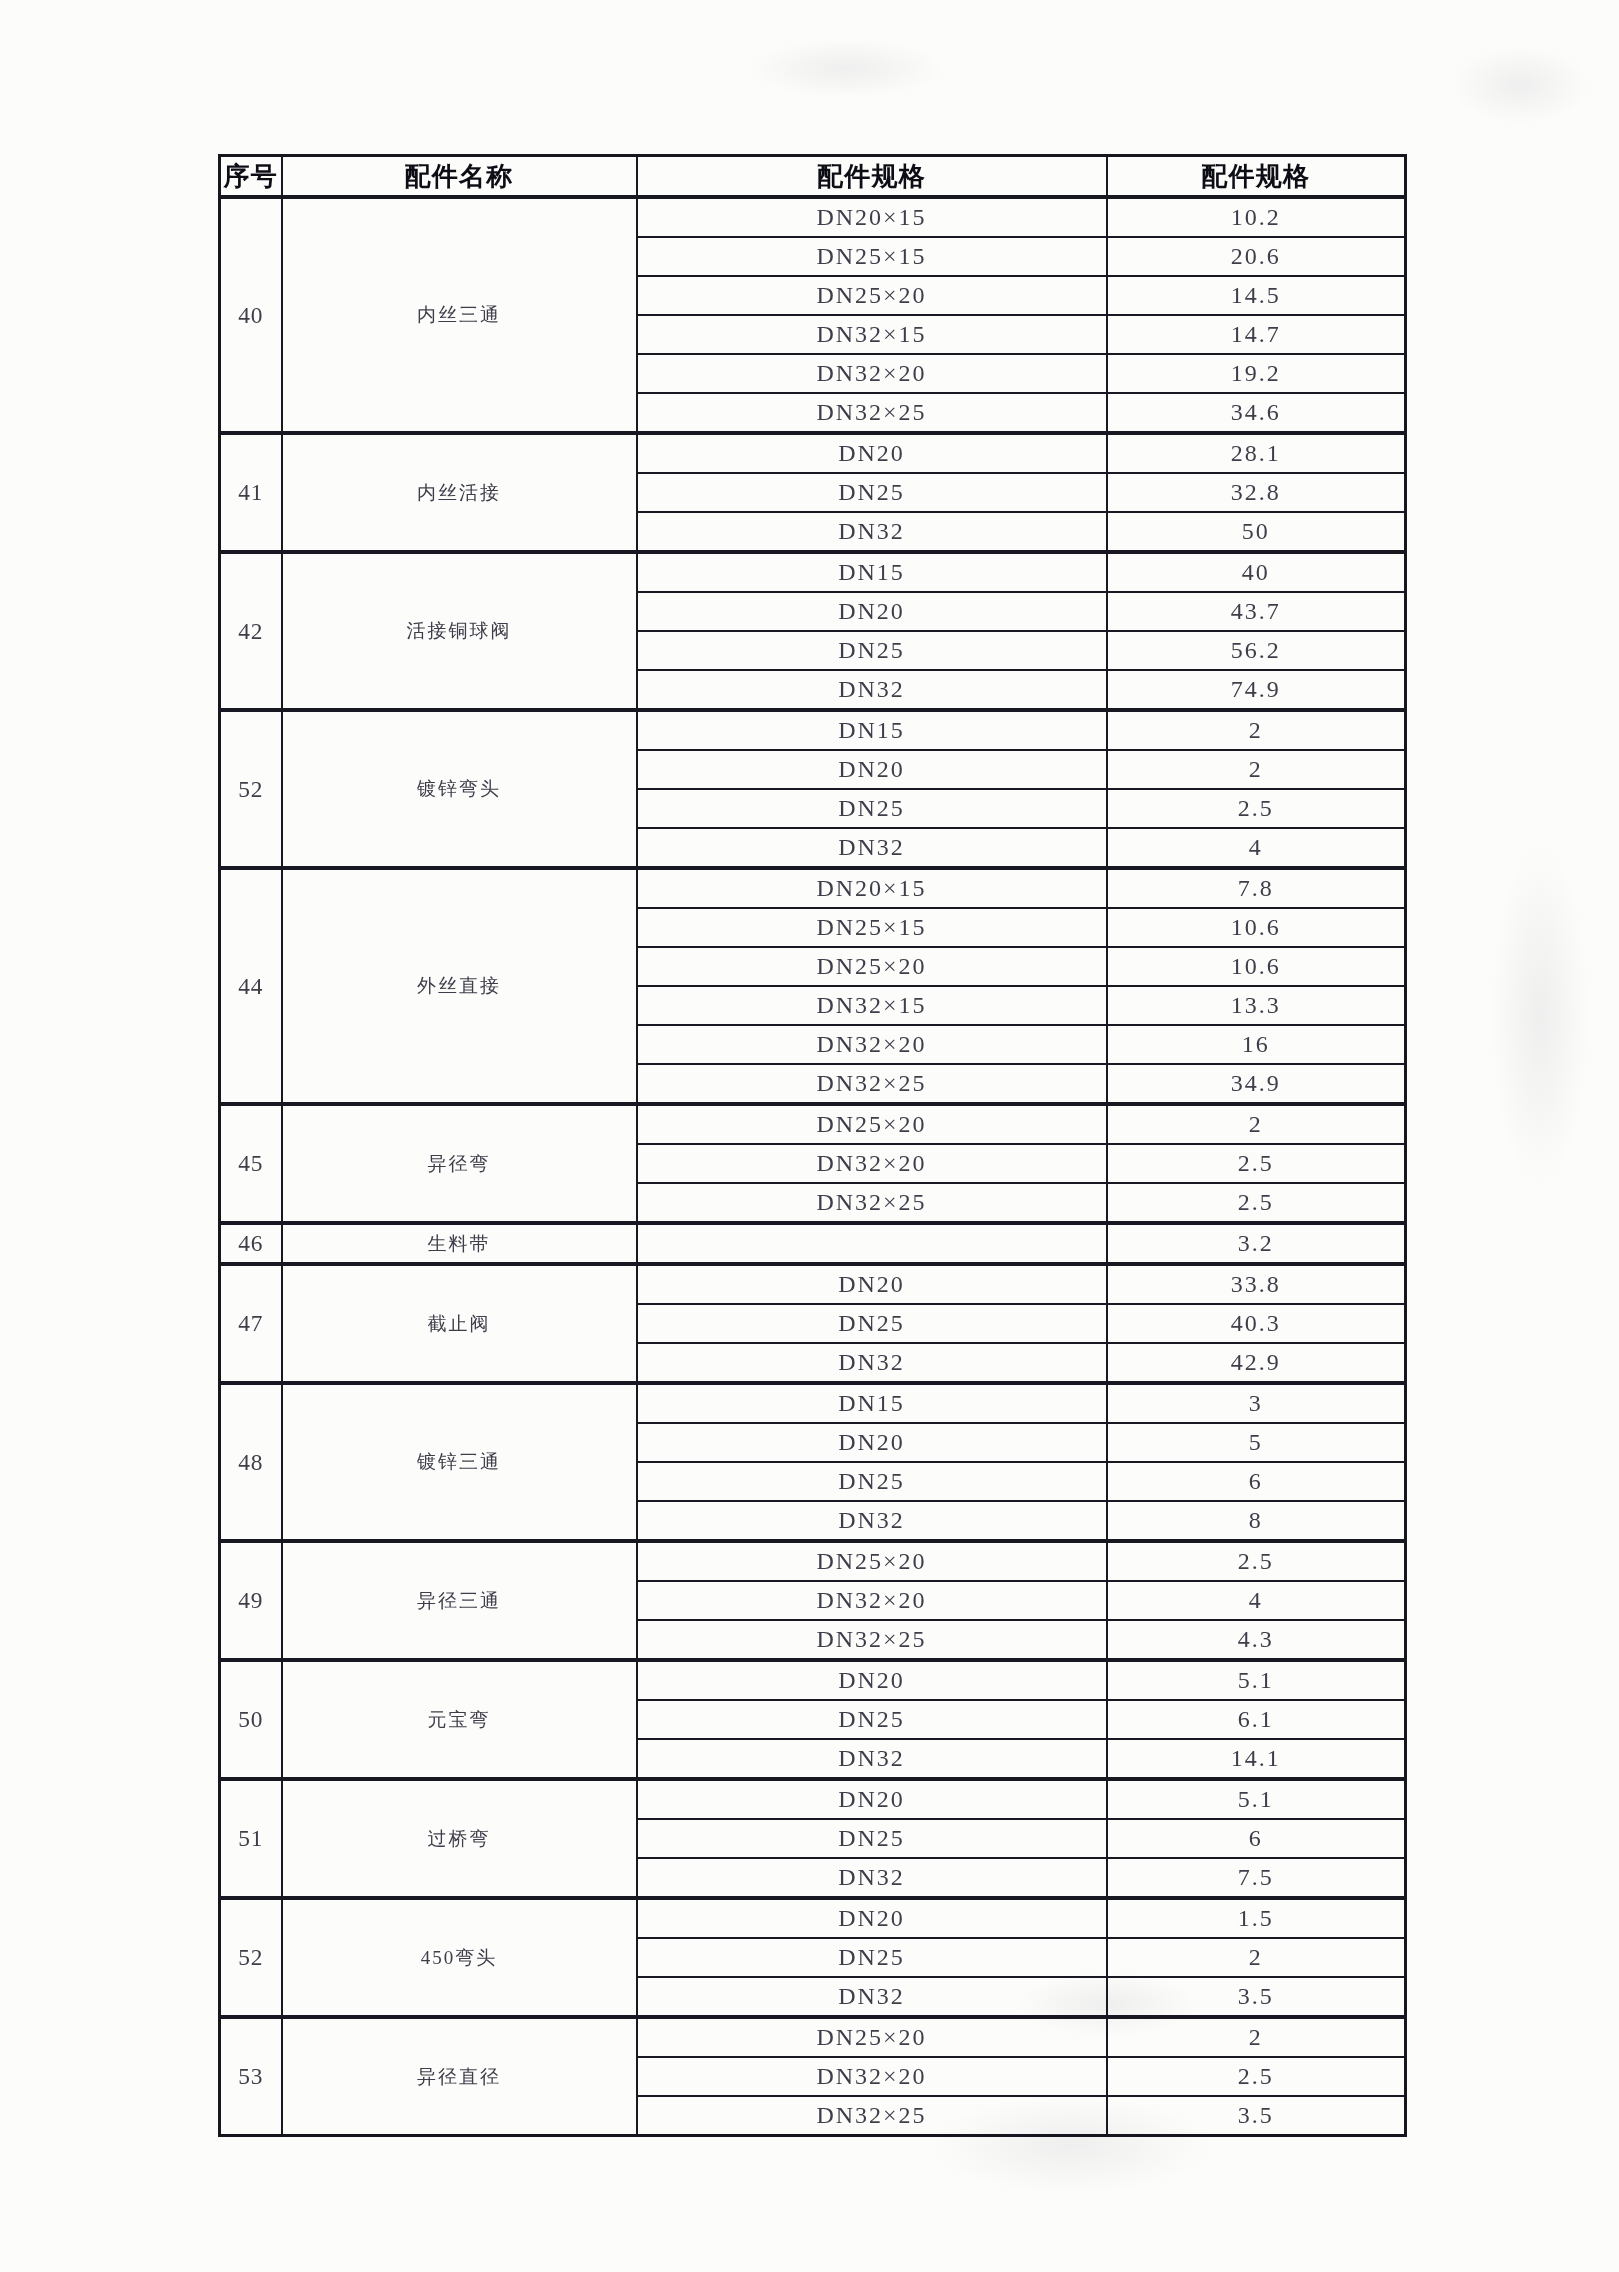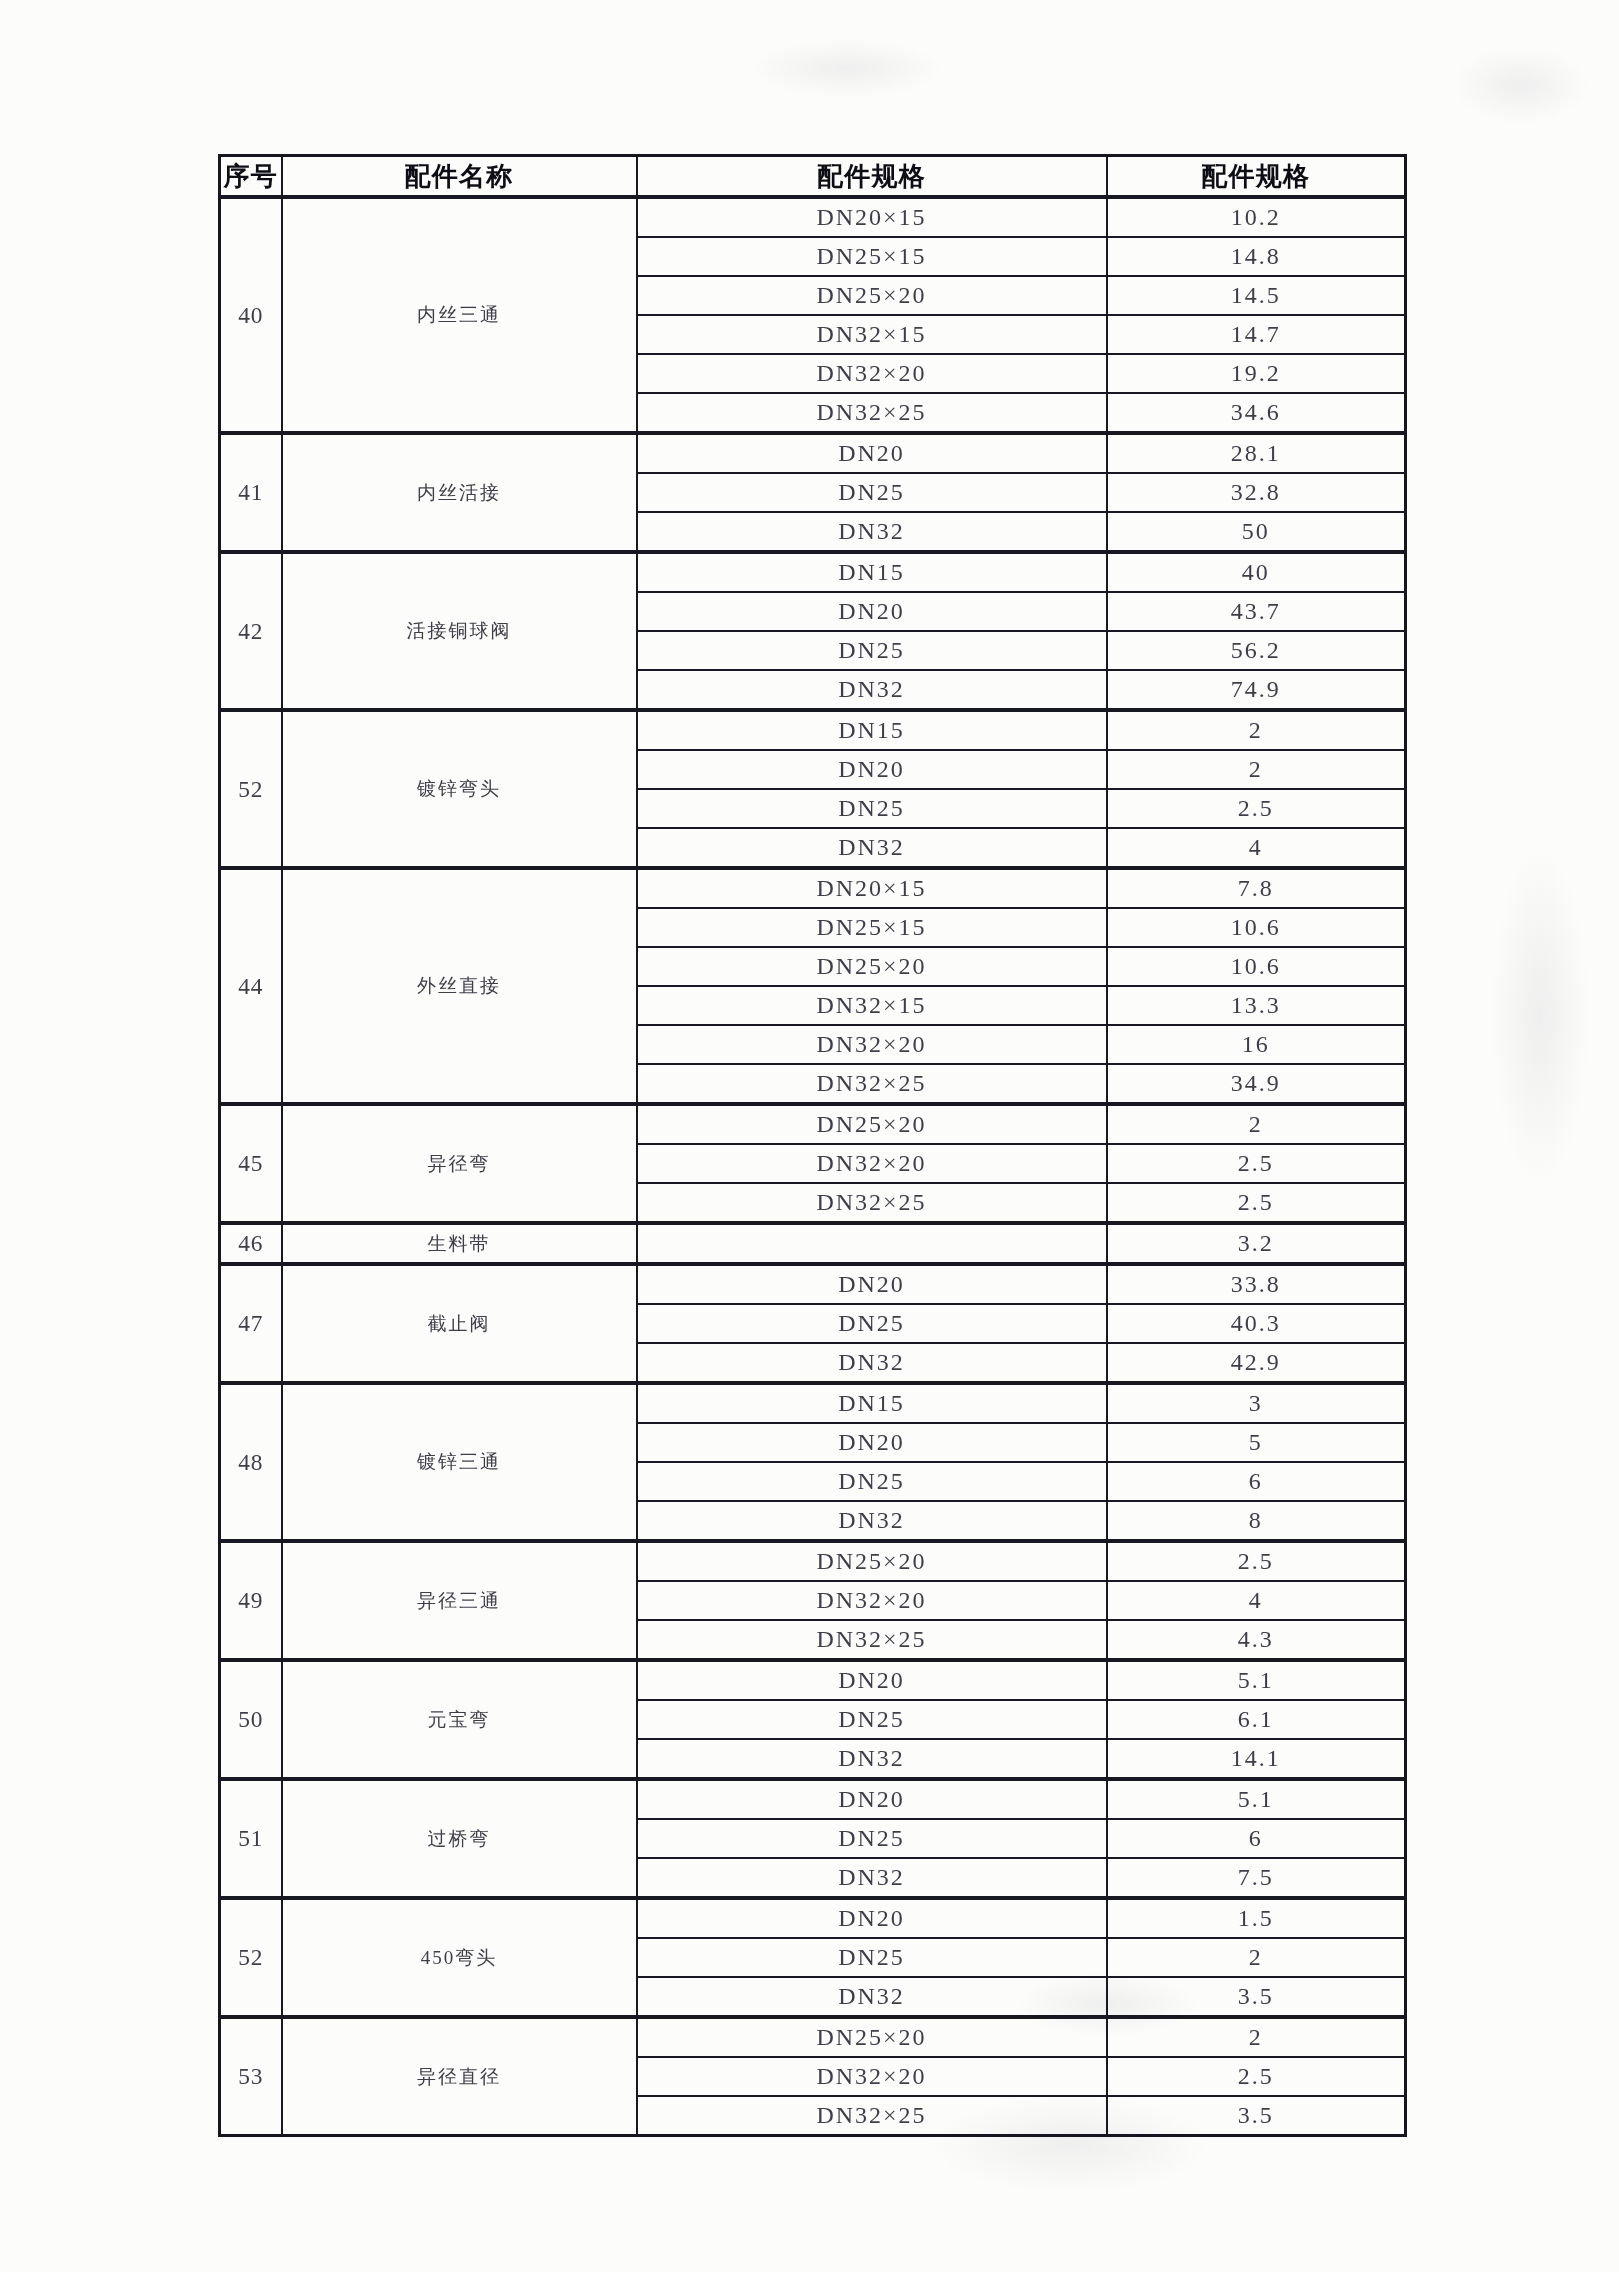--- a/index.html
+++ b/index.html
@@ -96,21 +96,21 @@
     </thead>
     <tbody>
         <tr class="group-start">
           <td rowspan="6" class="col-num">40</td>
           <td rowspan="6" class="col-name">内丝三通</td>
           <td class="col-spec">DN20×15</td>
           <td class="col-price">10.2</td>
         </tr>
         <tr>
           <td class="col-spec">DN25×15</td>
-          <td class="col-price">14.8</td>
+          <td class="col-price">20.6</td>
         </tr>
         <tr>
           <td class="col-spec">DN25×20</td>
           <td class="col-price">14.5</td>
         </tr>
         <tr>
           <td class="col-spec">DN32×15</td>
           <td class="col-price">14.7</td>
         </tr>
         <tr>

